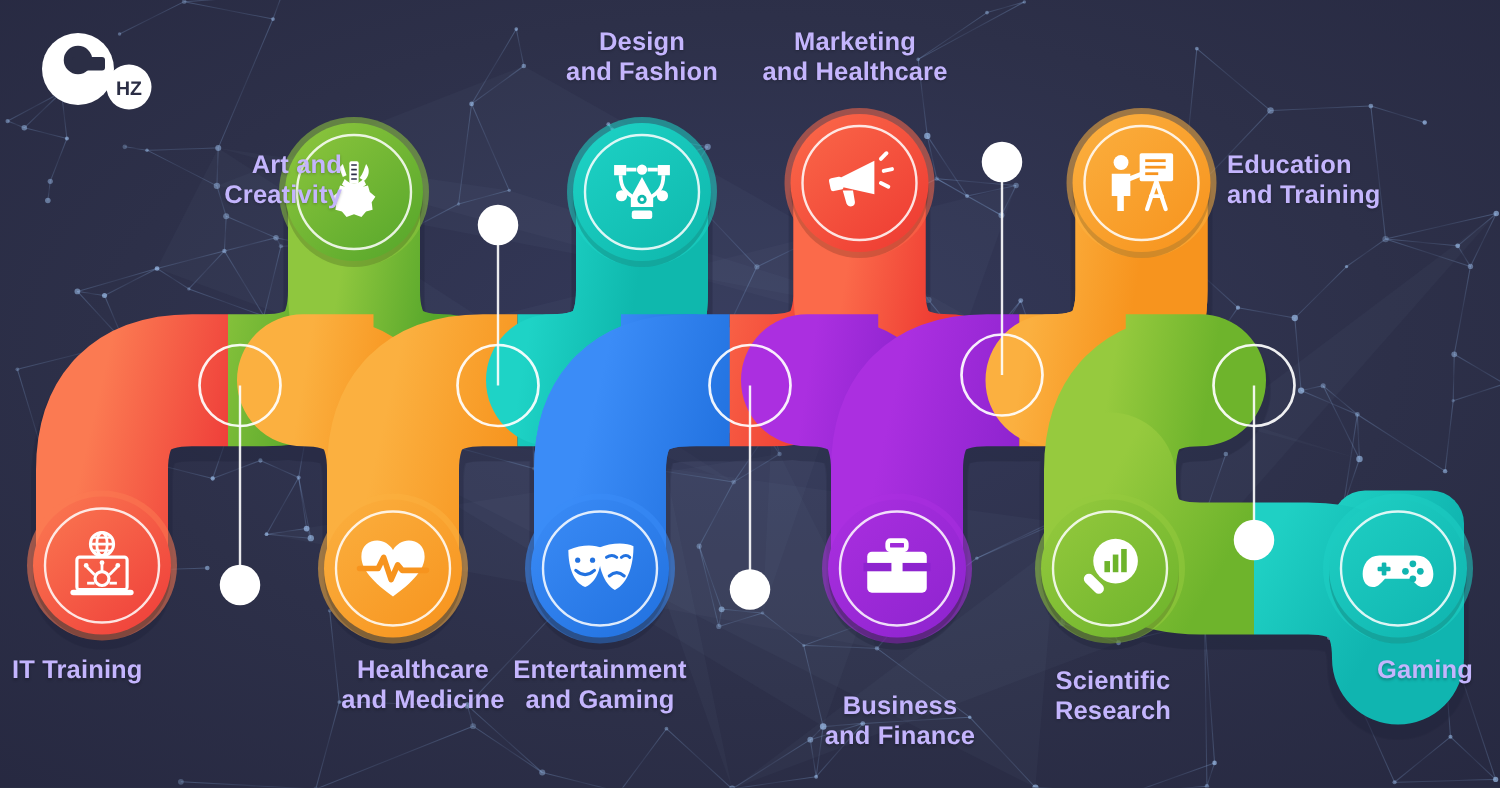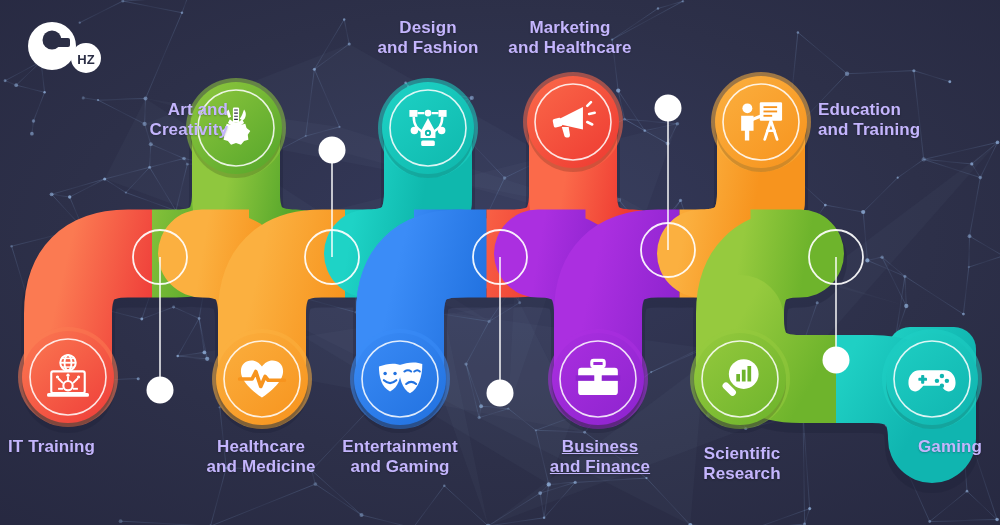--- a/index.html
+++ b/index.html
@@ -778,29 +778,29 @@
             </g>
           </g>
         </g>
       </g>
     </svg>
 
   <div id="labels">
       <div class="lbl l" style="left: 8px; top: 437px; width: 160px;">IT Training</div>
       <div class="lbl r" style="left: 78px; top: 100px; width: 150px;">Art and
 Creativity</div>
-      <div class="lbl c" style="left: 183px; top: 437px; width: 156px;">Healthcare
+      <div class="lbl c" style="left: 204px; top: 437px; width: 156px;">Healthcare
 and Medicine</div>
       <div class="lbl c" style="left: 350px; top: 18px; width: 156px;">Design
 and Fashion</div>
       <div class="lbl c" style="left: 322px; top: 437px; width: 156px;">Entertainment
 and Gaming</div>
       <div class="lbl c" style="left: 492px; top: 18px; width: 156px;">Marketing
 and Healthcare</div>
-      <div class="lbl c" style="left: 522px; top: 437px; width: 156px; text-decoration: underline;">Business
+      <div class="lbl c" style="left: 522px; top: 461px; width: 156px;">Business
 and Finance</div>
       <div class="lbl l" style="left: 790px; top: 100px; width: 160px; margin-left: 28px;">Education
 and Training</div>
       <div class="lbl c" style="left: 664px; top: 444px; width: 156px;">Scientific
 Research</div>
       <div class="lbl c" style="left: 872px; top: 437px; width: 156px;">Gaming</div>
     </div>
 
   <svg class="logo" viewBox="0 0 86 54">
     <circle cx="28" cy="26" r="24" fill="#ffffff"></circle>

